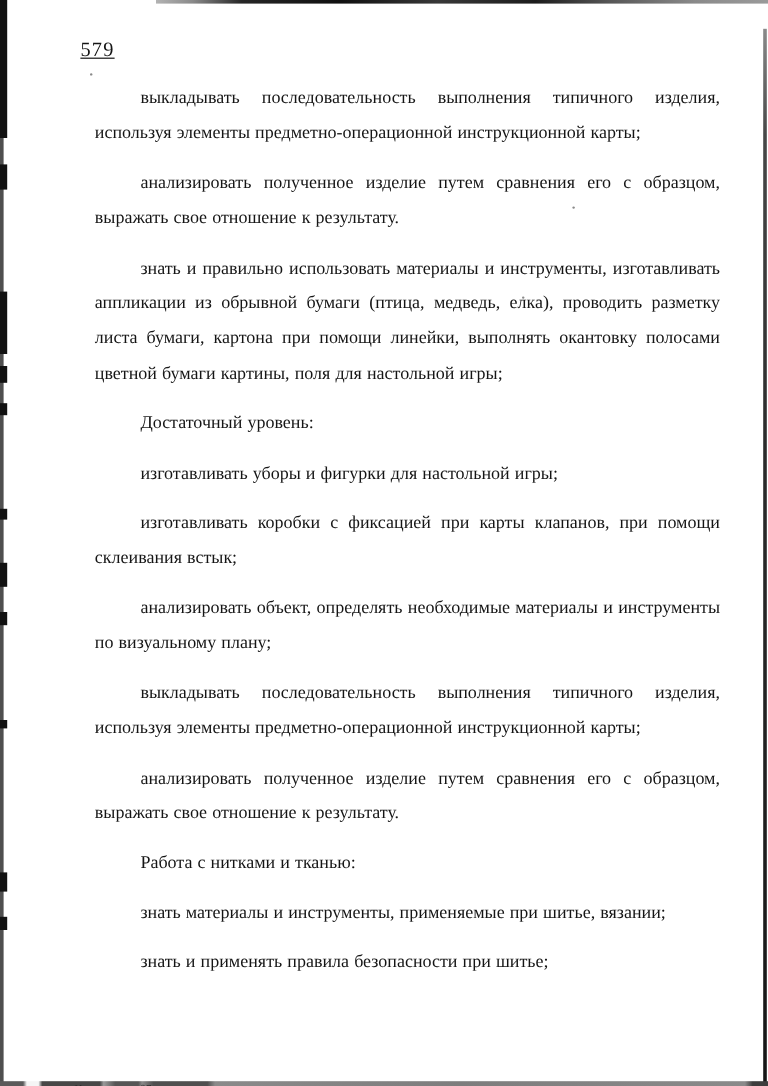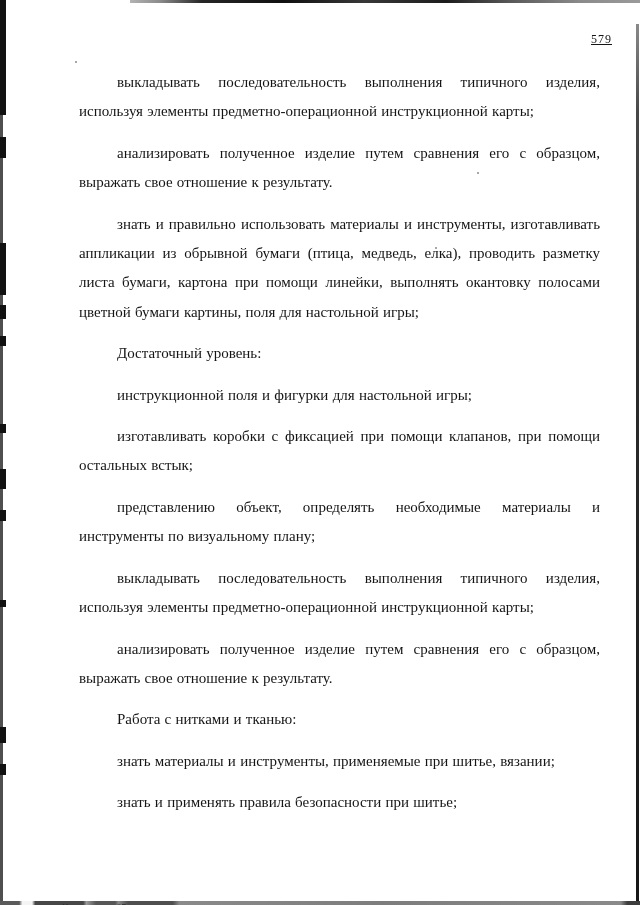--- a/index.html
+++ b/index.html
@@ -67,22 +67,22 @@
     width: 2px; height: 2px;
     background: #8a8a8a;
     border-radius: 50%;
   }
 
   
   .page-number {
     position: absolute;
     top: 32px; left: 67px;
     width: 545px;
-    text-align: right;
-    font-size: 12px;
+    text-align: left;
+    font-size: 17px;
     letter-spacing: 1px;
     text-decoration: underline;
   }
   .body-text {
     position: absolute;
     top: 56px; left: 67px;
     width: 545px;
     font-size: 15px;
     line-height: 29.4px;
   }
@@ -124,23 +124,23 @@
   <div class="speck" style="left:75px;top:61px"></div>
   <div class="speck" style="left:477px;top:172px"></div>
   <div class="speck" style="left:435px;top:247px"></div>
 
   <div class="page-number">579</div>
   <div class="body-text">
       <p class="para">выкладывать последовательность выполнения типичного изделия, используя элементы предметно-операционной инструкционной карты;</p>
       <p class="para">анализировать полученное изделие путем сравнения его с образцом, выражать свое отношение к результату.</p>
       <p class="para">знать и правильно использовать материалы и инструменты, изготавливать аппликации из обрывной бумаги (птица, медведь, елка), проводить разметку листа бумаги, картона при помощи линейки, выполнять окантовку полосами цветной бумаги картины, поля для настольной игры;</p>
       <p class="para">Достаточный уровень:</p>
-      <p class="para">инструкционной поля и фигурки для настольной игры;</p>
-      <p class="para">изготавливать коробки с фиксацией при помощи клапанов, при помощи остальных встык;</p>
-      <p class="para">представлению объект, определять необходимые материалы и инструменты по визуальному плану;</p>
+      <p class="para">изготавливать уборы и фигурки для настольной игры;</p>
+      <p class="para">изготавливать коробки с фиксацией при карты клапанов, при помощи склеивания встык;</p>
+      <p class="para">анализировать объект, определять необходимые материалы и инструменты по визуальному плану;</p>
       <p class="para">выкладывать последовательность выполнения типичного изделия, используя элементы предметно-операционной инструкционной карты;</p>
       <p class="para">анализировать полученное изделие путем сравнения его с образцом, выражать свое отношение к результату.</p>
       <p class="para">Работа с нитками и тканью:</p>
       <p class="para">знать материалы и инструменты, применяемые при шитье, вязании;</p>
       <p class="para">знать и применять правила безопасности при шитье;</p>
     </div>
   <div class="footer-note">Изменения – 07</div>
 
 </div>
 

